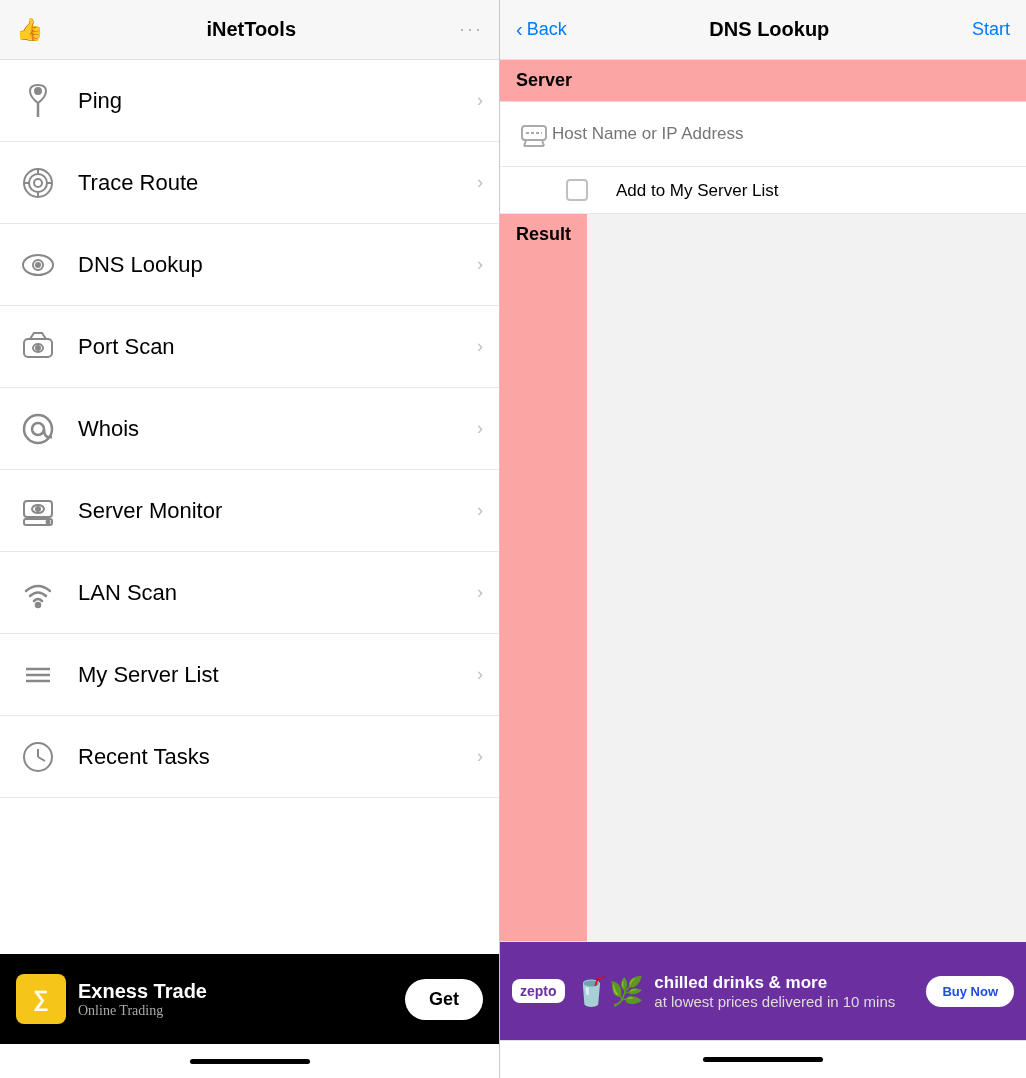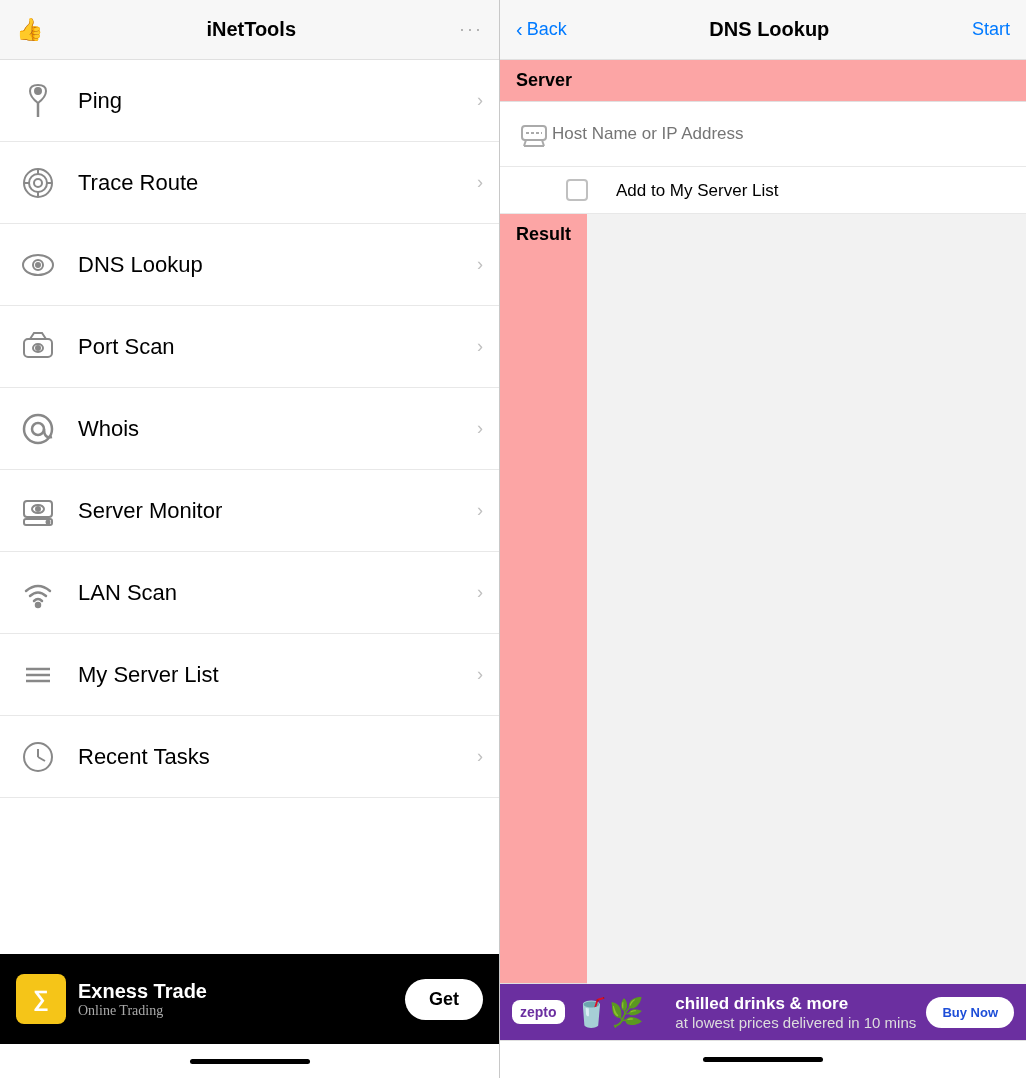--- a/index.html
+++ b/index.html
@@ -267,21 +267,21 @@
       flex-direction: row;
     }
 
     .result-content {
       flex: 1;
       background: #f2f2f2;
     }
 
     
     .right-ad {
-      height: 56px;
+      height: 98px;
       background: #6b2fa0;
       display: flex;
       align-items: center;
       padding: 0 12px;
       gap: 10px;
       flex-shrink: 0;
       position: relative;
     }
 
     .zepto-logo {
@@ -294,21 +294,20 @@
       flex-shrink: 0;
     }
 
     .ad-drink-emoji {
       font-size: 28px;
       flex-shrink: 0;
     }
 
     .right-ad-text {
       flex: 1;
-      margin-left: 21px;
     }
 
     .right-ad-title {
       font-size: 17px;
       font-weight: 800;
       color: #fff;
     }
 
     .right-ad-subtitle {
       font-size: 15px;

